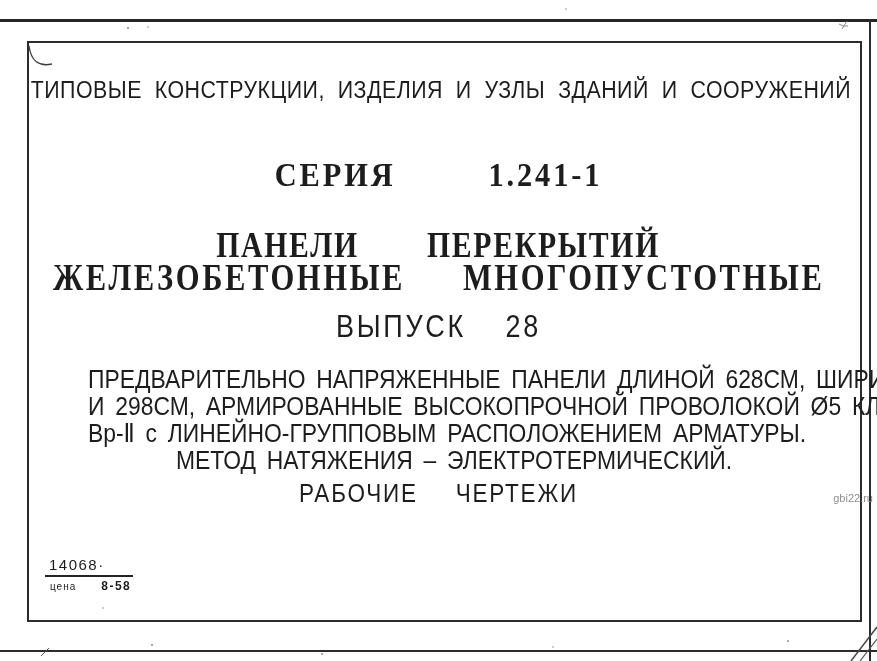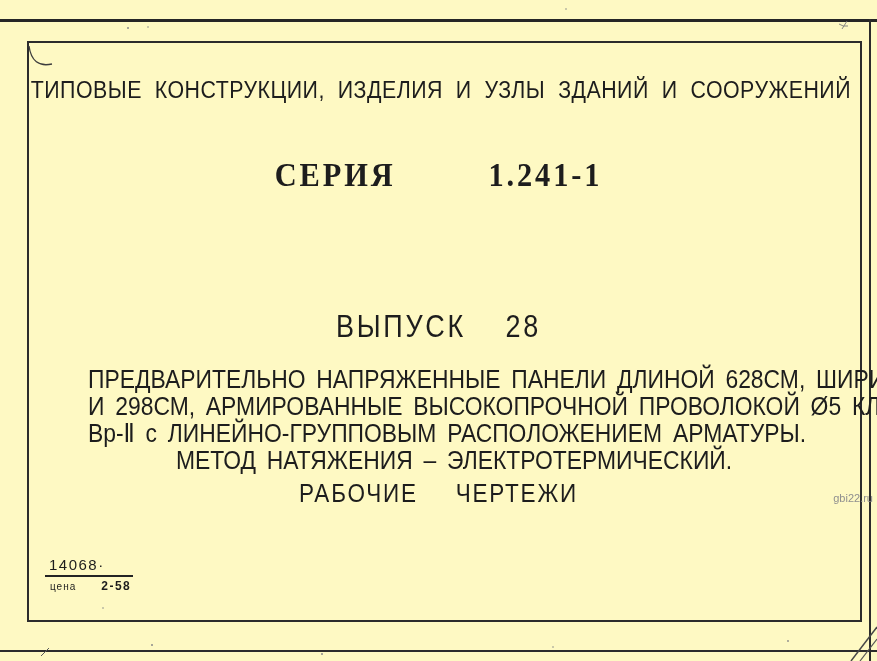--- a/index.html
+++ b/index.html
@@ -1,17 +1,17 @@
 <!DOCTYPE html>
 <html><head>
 <meta charset="utf-8">
 <style>
   html,body{margin:0;padding:0;background:#e8e8e8;}
   .page{
-    position:relative;width:877px;height:661px;background:#fef9c3;
+    position:relative;width:877px;height:661px;background:#ffffff;
     overflow:hidden;color:#1d1d1d;
     font-family:"Liberation Sans",sans-serif;
   }
   .abs{position:absolute;}
   
   .rule{position:absolute;background:#2c2c2c;z-index:1;}
   .outer-top{top:19px;left:0;width:877px;height:3px;background:#262626;}
   .outer-right{top:19px;left:869px;width:2px;height:642px;}
   .outer-bottom{top:650px;left:0;width:877px;height:2px;}
   .inner-frame{
@@ -94,20 +94,30 @@
     </g>
   </svg>
 
   <div class="txt header-line">ТИПОВЫЕ КОНСТРУКЦИИ, ИЗДЕЛИЯ И УЗЛЫ ЗДАНИЙ И СООРУЖЕНИЙ</div>
 
   <div class="txt series-row">
     <span>СЕРИЯ</span>
     <span>1.241-1</span>
   </div>
 
+  <div class="title-block">
+    <div class="title-row title-row-1">
+      <span>ПАНЕЛИ</span>
+      <span>ПЕРЕКРЫТИЙ</span>
+    </div>
+    <div class="title-row title-row-2">
+      <span>ЖЕЛЕЗОБЕТОННЫЕ</span>
+      <span>МНОГОПУСТОТНЫЕ</span>
+    </div>
+  </div>
 
   <div class="txt issue-row">
     <span>ВЫПУСК</span>
     <span>28</span>
   </div>
 
   <div class="txt desc">
     <div>ПРЕДВАРИТЕЛЬНО НАПРЯЖЕННЫЕ ПАНЕЛИ ДЛИНОЙ 628СМ, ШИРИНОЙ 238</div>
     <div>И 298СМ, АРМИРОВАННЫЕ ВЫСОКОПРОЧНОЙ ПРОВОЛОКОЙ Ø5 КЛАССА</div>
     <div>Вр-Ⅱ с ЛИНЕЙНО-ГРУППОВЫМ РАСПОЛОЖЕНИЕМ АРМАТУРЫ.</div>
@@ -117,19 +127,19 @@
   <div class="txt drawings-row">
     <span>РАБОЧИЕ</span>
     <span>ЧЕРТЕЖИ</span>
   </div>
 
   <div class="stamp">
     <div class="stamp-number">14068·</div>
     <div class="stamp-rule"></div>
     <div class="stamp-price-row">
       <span class="price-label">цена</span>
-      <span class="price-value">2-58</span>
+      <span class="price-value">8-58</span>
     </div>
   </div>
 
   <div class="watermark">gbi22.ru</div>
 
 </div>
 
 </body></html>

